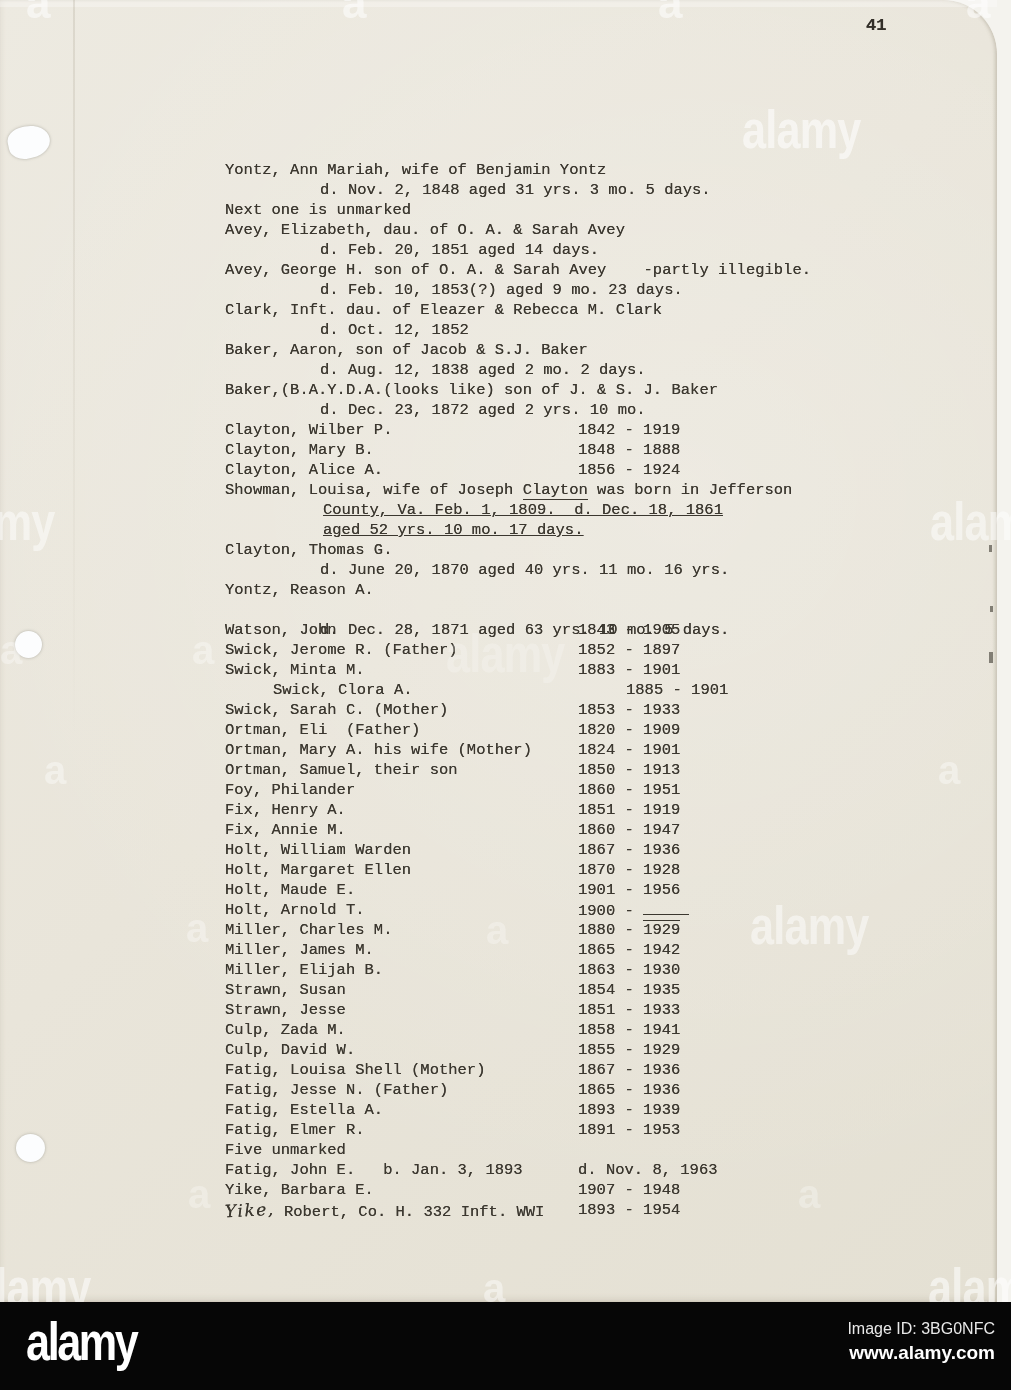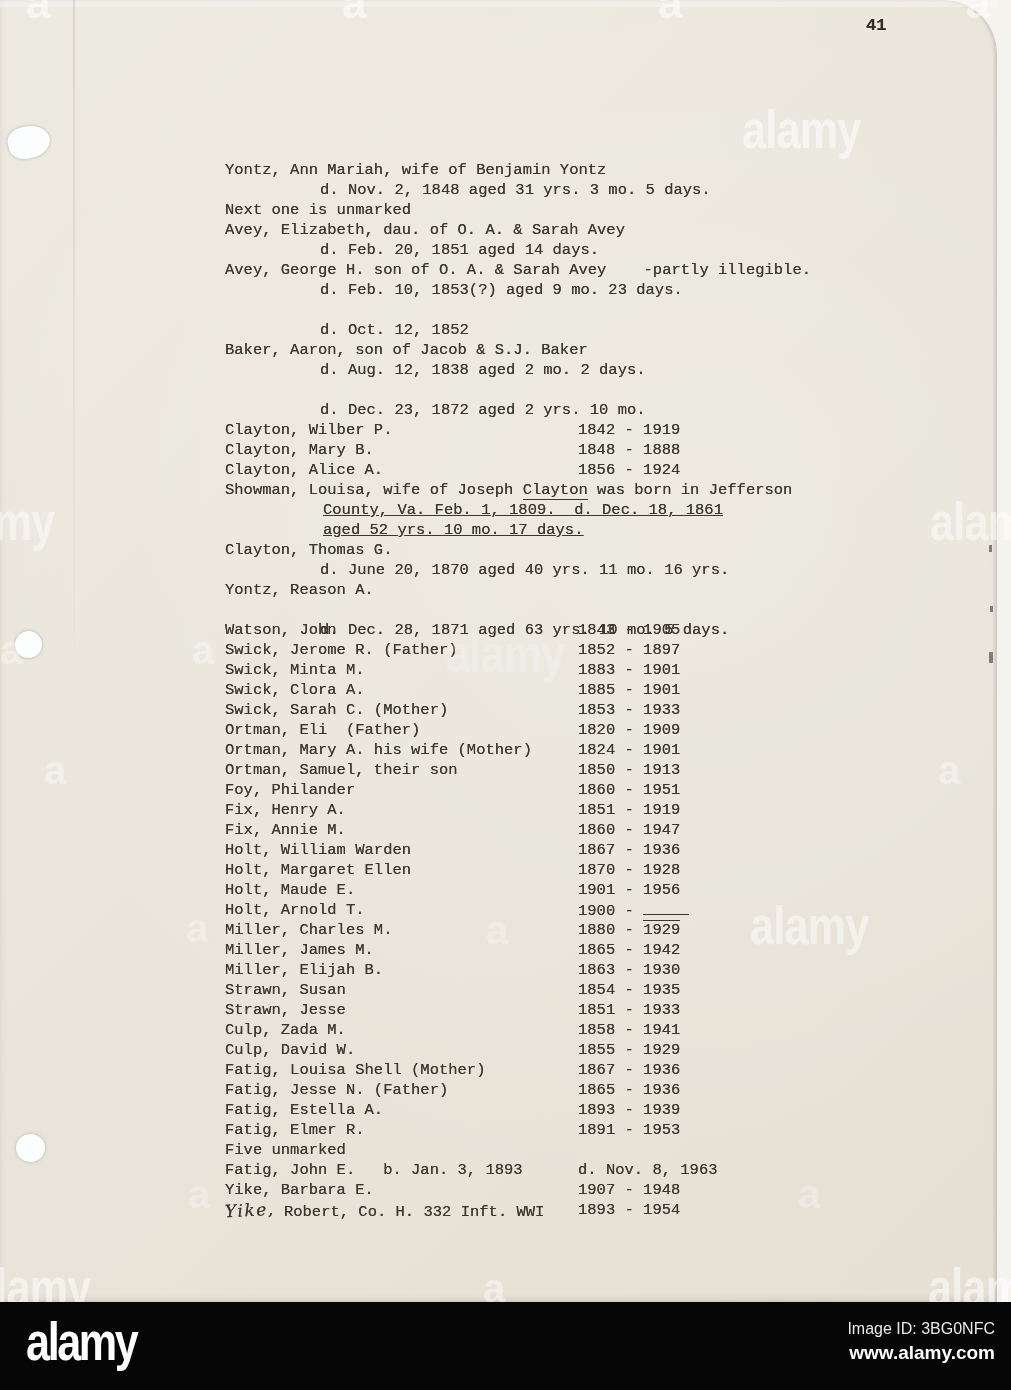--- a/index.html
+++ b/index.html
@@ -82,38 +82,40 @@
   <div id="page-number">41</div>
 
   <div id="records">
       <div class="line ind0" style="top: 0px;"><span>Yontz, Ann Mariah, wife of Benjamin Yontz</span></div>
       <div class="line ind1" style="top: 20px;"><span>d. Nov. 2, 1848 aged 31 yrs. 3 mo. 5 days.</span></div>
       <div class="line ind0" style="top: 40px;"><span>Next one is unmarked</span></div>
       <div class="line ind0" style="top: 60px;"><span>Avey, Elizabeth, dau. of O. A. &amp; Sarah Avey</span></div>
       <div class="line ind1" style="top: 80px;"><span>d. Feb. 20, 1851 aged 14 days.</span></div>
       <div class="line ind0" style="top: 100px;"><span>Avey, George H. son of O. A. &amp; Sarah Avey    -partly illegible.</span></div>
       <div class="line ind1" style="top: 120px;"><span>d. Feb. 10, 1853(?) aged 9 mo. 23 days.</span></div>
+      <div class="line ind0" style="top: 140px;"><span>Clark, Inft. dau. of Eleazer &amp; Rebecca M. Clark</span></div>
       <div class="line ind1" style="top: 160px;"><span>d. Oct. 12, 1852</span></div>
       <div class="line ind0" style="top: 180px;"><span>Baker, Aaron, son of Jacob &amp; S.J. Baker</span></div>
       <div class="line ind1" style="top: 200px;"><span>d. Aug. 12, 1838 aged 2 mo. 2 days.</span></div>
+      <div class="line ind0" style="top: 220px;"><span>Baker,(B.A.Y.D.A.(looks like) son of J. &amp; S. J. Baker</span></div>
       <div class="line ind1" style="top: 240px;"><span>d. Dec. 23, 1872 aged 2 yrs. 10 mo.</span></div>
       <div class="line ind0" style="top: 260px;"><span>Clayton, Wilber P.</span><span class="col2"><span>1842 - 1919</span></span></div>
       <div class="line ind0" style="top: 280px;"><span>Clayton, Mary B.</span><span class="col2"><span>1848 - 1888</span></span></div>
       <div class="line ind0" style="top: 300px;"><span>Clayton, Alice A.</span><span class="col2"><span>1856 - 1924</span></span></div>
       <div class="line ind0" style="top: 320px;"><span>Showman, Louisa, wife of Joseph </span><span class="seg-underline">Clayton</span><span> was born in Jefferson</span></div>
       <div class="line ind2" style="top: 340px;"><span>County, Va. Feb. 1, 1809.  d. Dec. 18, 1861</span></div>
       <div class="line ind2" style="top: 360px;"><span>aged 52 yrs. 10 mo. 17 days.</span></div>
       <div class="line ind0" style="top: 380px;"><span>Clayton, Thomas G.</span></div>
       <div class="line ind1" style="top: 400px;"><span>d. June 20, 1870 aged 40 yrs. 11 mo. 16 yrs.</span></div>
       <div class="line ind0" style="top: 420px;"><span>Yontz, Reason A.</span></div>
       <div class="line ind1" style="top: 460px;"><span>d. Dec. 28, 1871 aged 63 yrs. 10 mo. 5 days.</span></div>
       <div class="line ind0" style="top: 460px;"><span>Watson, John</span><span class="col2"><span>1843 - 1905</span></span></div>
       <div class="line ind0" style="top: 480px;"><span>Swick, Jerome R. (Father)</span><span class="col2"><span>1852 - 1897</span></span></div>
       <div class="line ind0" style="top: 500px;"><span>Swick, Minta M.</span><span class="col2"><span>1883 - 1901</span></span></div>
-      <div class="line ind0" style="top: 520px;"><span>Swick, Clora A.</span><span class="col2"><span>1885 - 1901</span></span></div>
+      <div class="line ind0" style="top: 520px; margin-left: 48px;"><span>Swick, Clora A.</span><span class="col2"><span>1885 - 1901</span></span></div>
       <div class="line ind0" style="top: 540px;"><span>Swick, Sarah C. (Mother)</span><span class="col2"><span>1853 - 1933</span></span></div>
       <div class="line ind0" style="top: 560px;"><span>Ortman, Eli  (Father)</span><span class="col2"><span>1820 - 1909</span></span></div>
       <div class="line ind0" style="top: 580px;"><span>Ortman, Mary A. his wife (Mother)</span><span class="col2"><span>1824 - 1901</span></span></div>
       <div class="line ind0" style="top: 600px;"><span>Ortman, Samuel, their son</span><span class="col2"><span>1850 - 1913</span></span></div>
       <div class="line ind0" style="top: 620px;"><span>Foy, Philander</span><span class="col2"><span>1860 - 1951</span></span></div>
       <div class="line ind0" style="top: 640px;"><span>Fix, Henry A.</span><span class="col2"><span>1851 - 1919</span></span></div>
       <div class="line ind0" style="top: 660px;"><span>Fix, Annie M.</span><span class="col2"><span>1860 - 1947</span></span></div>
       <div class="line ind0" style="top: 680px;"><span>Holt, William Warden</span><span class="col2"><span>1867 - 1936</span></span></div>
       <div class="line ind0" style="top: 700px;"><span>Holt, Margaret Ellen</span><span class="col2"><span>1870 - 1928</span></span></div>
       <div class="line ind0" style="top: 720px;"><span>Holt, Maude E.</span><span class="col2"><span>1901 - 1956</span></span></div>

